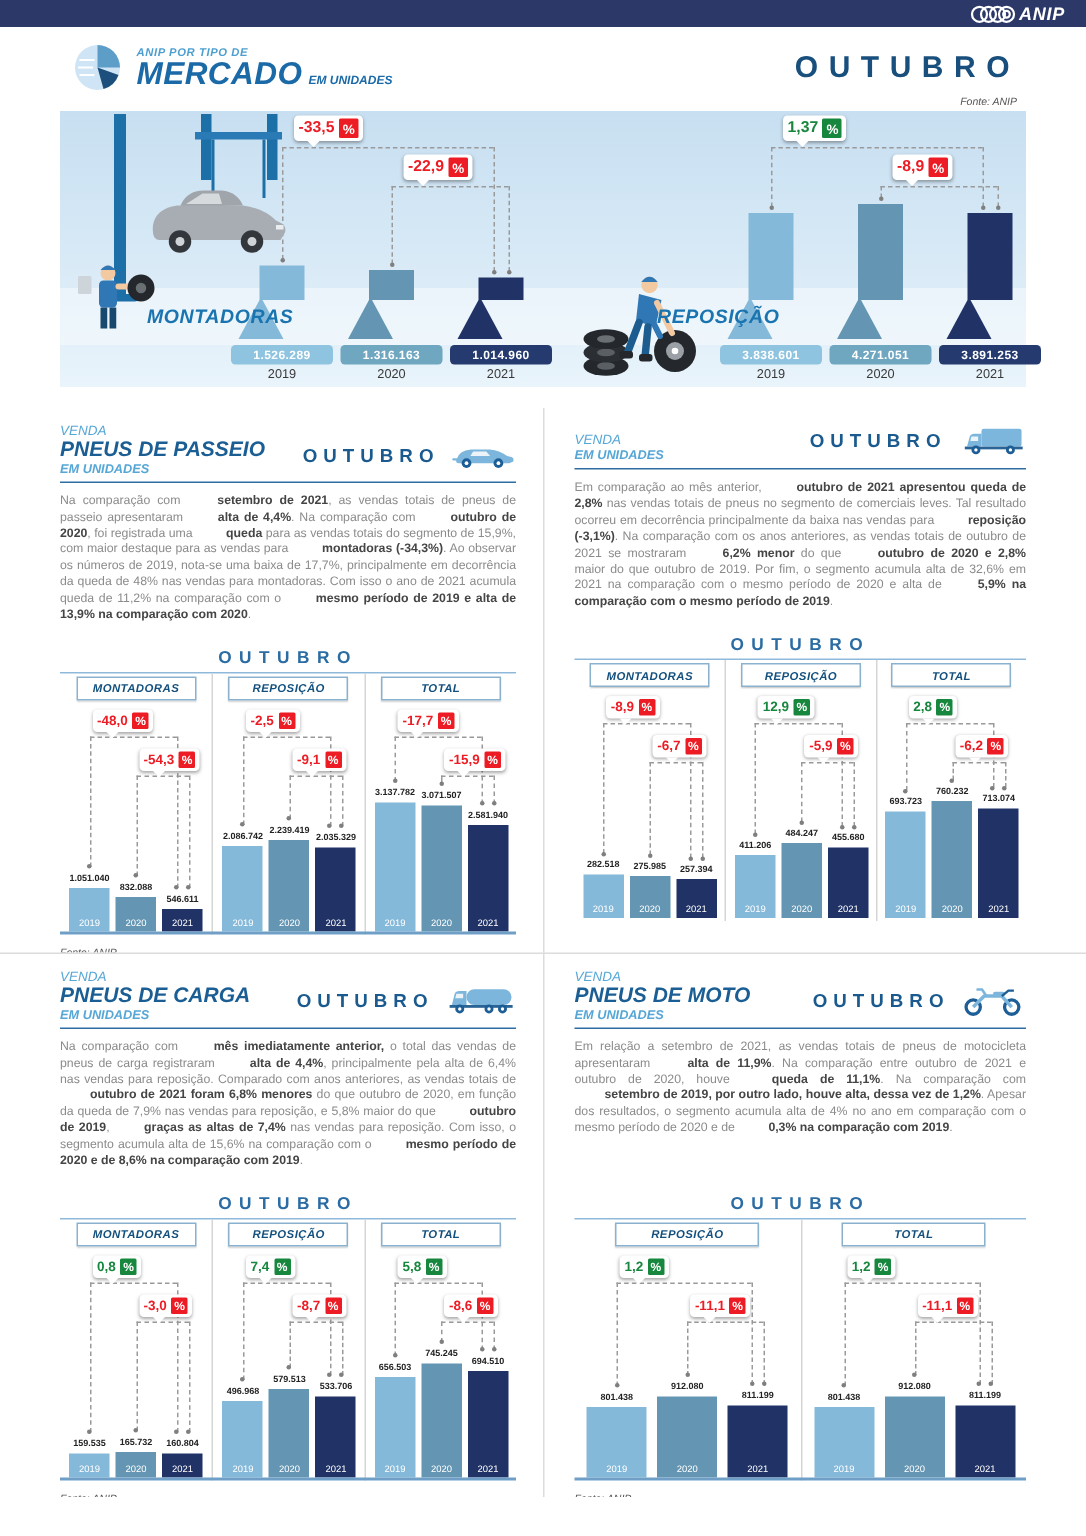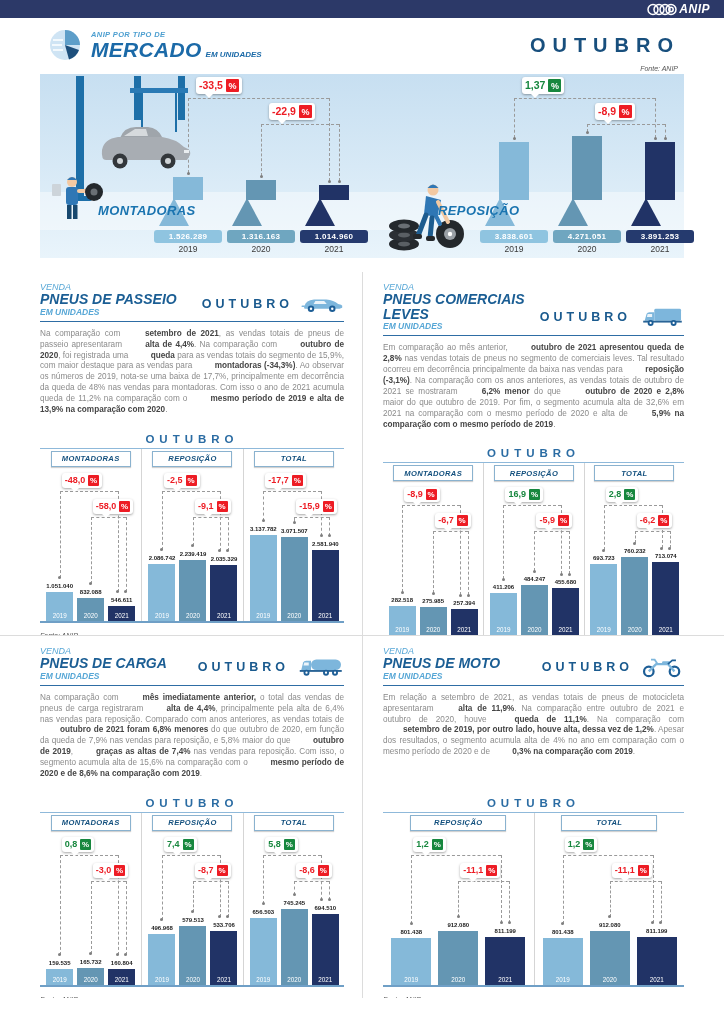--- a/index.html
+++ b/index.html
@@ -286,21 +286,21 @@
             <div class="dash-h" style="left: 50.6667px; top: 68px; width: 35px;"></div>
             <div class="dash-v" style="left: 50.6667px; top: 68px; height: 67px;"></div>
             <div class="dot" style="left: 49.1667px; top: 133.5px;"></div>
             <div class="dash-v" style="left: 85.6667px; top: 68px; height: 75px;"></div>
             <div class="dot" style="left: 84.1667px; top: 141.5px;"></div>
             <div class="callout" style="left: 21.6667px; top: 24px;">
               <span class="co-num" style="color: rgb(237, 28, 36);">-48,0</span>
               <span class="co-pct" style="background: rgb(237, 28, 36);">%</span>
             </div>
             <div class="callout" style="left: 52.6667px; top: 50px;">
-              <span class="co-num" style="color: rgb(237, 28, 36);">-58,0</span>
+              <span class="co-num" style="color: rgb(237, 28, 36);">-54,3</span>
               <span class="co-pct" style="background: rgb(237, 28, 36);">%</span>
             </div>
           </div>
           <div class="pc-group sep" style="left: 101.333px; width: 101.333px;">
             <div class="pc-label" style="width: 80px;">REPOSIÇÃO</div>
             <div class="pc-bar" style="left: 6.16667px; top: 115px; width: 27px; height: 57px; background: rgb(133, 185, 217);">
               <div class="pc-year">2019</div>
             </div>
             <div class="pc-val" style="left: -10.3333px; top: 106px; width: 60px;">2.086.742</div>
             <div class="pc-bar" style="left: 37.1667px; top: 111px; width: 27px; height: 61px; background: rgb(100, 150, 179);">
@@ -366,21 +366,20 @@
           <div class="pc-base"></div>
         </div>
     </div>
     <div class="p-fonte">Fonte: ANIP</div>
   </section>
 
   <section class="panel right">
     <div class="p-head">
       <div>
         <div class="p-venda">VENDA</div>
-        <div class="p-title">PNEUS COMERCIAIS LEVES</div>
         <div class="p-unit">EM UNIDADES</div>
       </div>
       <div class="p-head-right">
         <span class="p-month">OUTUBRO</span>
         <svg width="46" height="24" viewBox="0 0 62 30">
           <rect x="22" y="4" width="36" height="16" rx="2" fill="#7db6dc"></rect>
           <path d="M9 20 L11.5 11 Q12.5 8.5 15.5 8.5 L22 8.5 V20 Z" fill="#7db6dc"></path>
           <path d="M13 11 L19 11 L19 15 L12 15 Z" fill="#fff" opacity=".85"></path>
           <rect x="7" y="20" width="52" height="2.5" fill="#2a6496"></rect>
           <circle cx="17" cy="23" r="4" fill="#1d5e96"></circle>
@@ -446,21 +445,21 @@
             <div class="dash-v" style="left: 19.1667px; top: 42px; height: 74px;"></div>
             <div class="dot" style="left: 17.6667px; top: 114.5px;"></div>
             <div class="dash-v" style="left: 77.1667px; top: 42px; height: 69px;"></div>
             <div class="dot" style="left: 75.6667px; top: 109.5px;"></div>
             <div class="dash-h" style="left: 50.1667px; top: 68px; width: 35px;"></div>
             <div class="dash-v" style="left: 50.1667px; top: 68px; height: 40px;"></div>
             <div class="dot" style="left: 48.6667px; top: 106.5px;"></div>
             <div class="dash-v" style="left: 85.1667px; top: 68px; height: 43px;"></div>
             <div class="dot" style="left: 83.6667px; top: 109.5px;"></div>
             <div class="callout" style="left: 21.1667px; top: 24px;">
-              <span class="co-num" style="color: rgb(23, 135, 62);">16,9</span>
+              <span class="co-num" style="color: rgb(23, 135, 62);">12,9</span>
               <span class="co-pct" style="background: rgb(23, 135, 62);">%</span>
             </div>
             <div class="callout" style="left: 52.1667px; top: 50px;">
               <span class="co-num" style="color: rgb(237, 28, 36);">-5,9</span>
               <span class="co-pct" style="background: rgb(237, 28, 36);">%</span>
             </div>
           </div>
           <div class="pc-group sep" style="left: 200.667px; width: 100.333px;">
             <div class="pc-label" style="width: 80px;">TOTAL</div>
             <div class="pc-bar" style="left: 5.66667px; top: 101px; width: 27px; height: 71px; background: rgb(133, 185, 217);">

